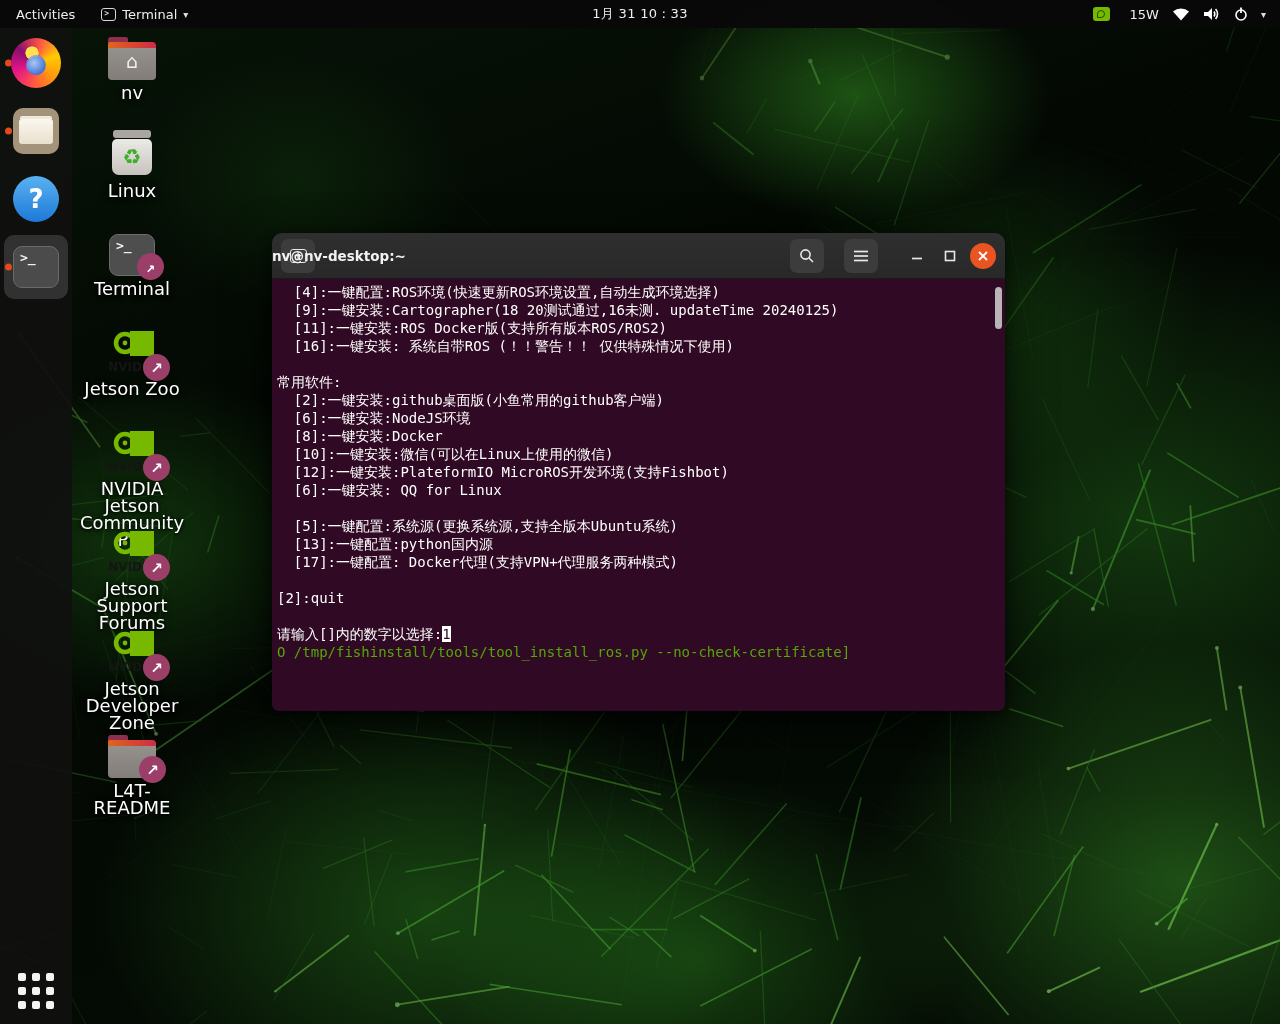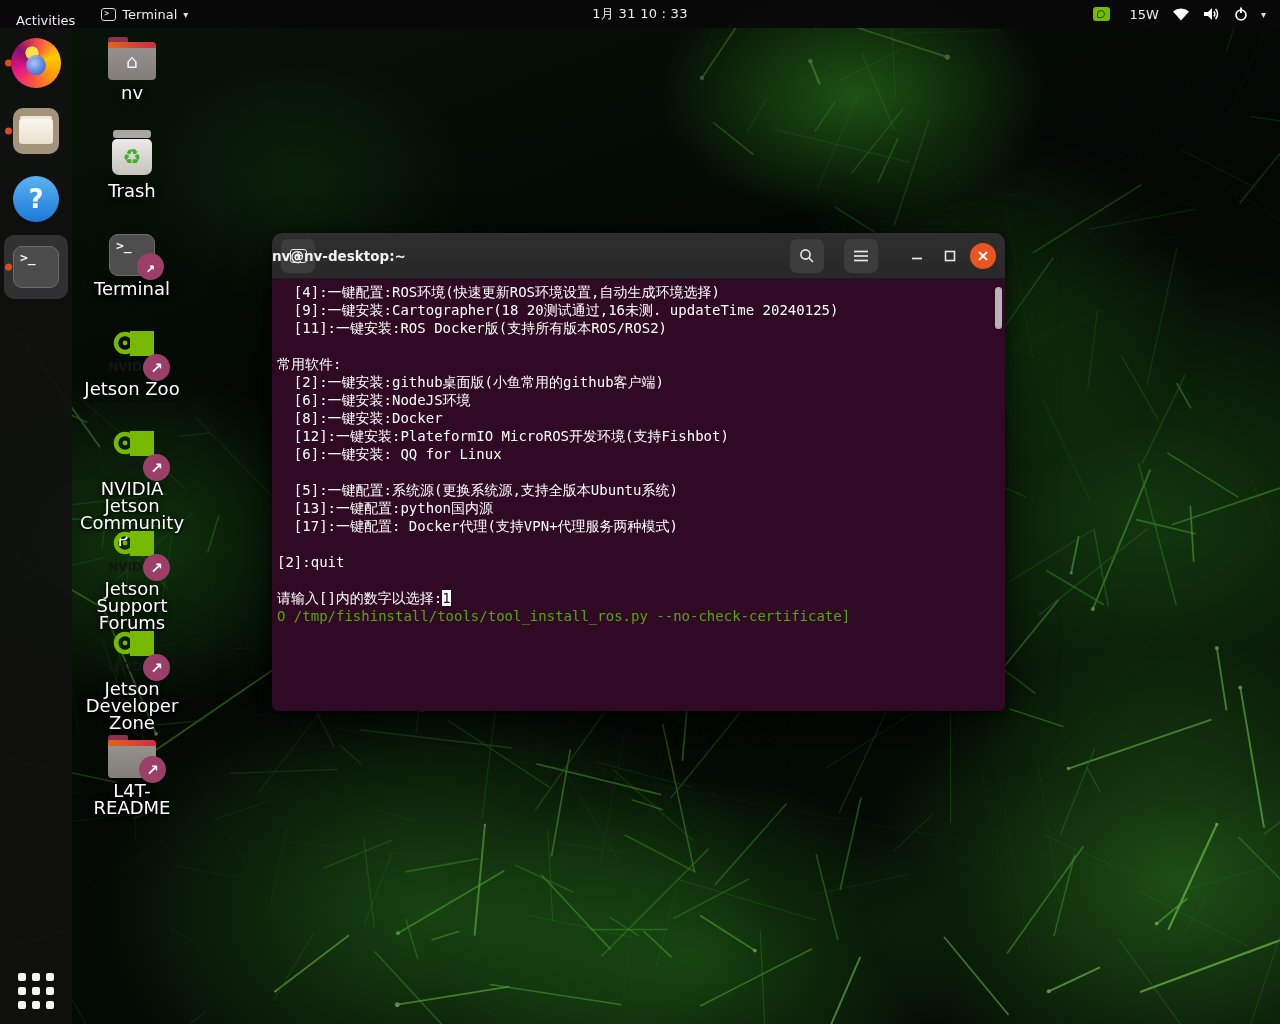--- a/index.html
+++ b/index.html
@@ -20,21 +20,21 @@
       radial-gradient(240px 180px at 300px 180px, rgba(40,130,30,.16), rgba(0,0,0,0) 70%),
       linear-gradient(160deg, rgba(8,22,8,.9) 0%, rgba(3,8,3,.6) 35%, rgba(6,18,6,.4) 100%);
   }
   #plexus { position:absolute; inset:0; }
 
   
   .top-bar { position:absolute; left:0; top:0; width:1280px; height:28px; z-index:40;
     background:rgba(8,8,8,.96); color:#eee; display:flex; align-items:center;
     font-size:13px; }
   .tb-left { display:flex; align-items:center; height:100%; }
-  .tb-activities { padding:0 16px; height:100%; display:flex; align-items:flex-end; cursor:default; }
+  .tb-activities { padding:0 16px; height:100%; display:flex; align-items:center; cursor:default; }
   .tb-appmenu { display:flex; align-items:center; gap:6px; padding:0 10px; height:100%; }
   .mini-term { width:15px; height:13px; border:1.5px solid #d8d8d8; border-radius:3px;
     color:#d8d8d8; font:bold 8px/10px "DejaVu Sans Mono",monospace; padding-left:2px; }
   .caret { font-size:10px; color:#ddd; }
   .tb-clock { position:absolute; left:50%; top:0; transform:translateX(-50%); height:28px;
     display:flex; align-items:center; font-weight:500; letter-spacing:.3px; }
   .tb-right { margin-left:auto; display:flex; align-items:center; gap:13px; padding-right:14px; height:100%; }
   .nv-chip { width:17px; height:14px; background:#76b900; border-radius:3px;
     display:flex; align-items:center; justify-content:center; }
   .nv-eye { width:8px; height:8px; border:1.6px solid #234f00; border-radius:50% 50% 50% 0; }
@@ -514,21 +514,21 @@
   <div class="desk-label">nv</div>
 </div>
 
 <div class="desk-icon" style="top:130px;">
   <div class="art trash-art">
     <div class="trash-lid"></div>
     <div class="trash-body">
         <span class="recycle">♻</span>
       </div>
   </div>
-  <div class="desk-label">Trash</div>
+  <div class="desk-label">Linux</div>
 </div>
 
 <div class="desk-icon" style="top:234px;">
   <div class="art tlink-art">&gt;_
     <span class="badge">↗</span>
   </div>
   <div class="desk-label">Terminal</div>
 </div>
 
 <div class="desk-icon" style="top:330px;">
@@ -627,25 +627,27 @@
             <line x1="2" y1="2" x2="10" y2="10" stroke="#fff" stroke-width="1.9"></line>
             <line x1="10" y1="2" x2="2" y2="10" stroke="#fff" stroke-width="1.9"></line>
           </svg>
       </div>
     </div>
   </div>
   <div class="term-body">
     <div class="term-line">  [4]:一键配置:ROS环境(快速更新ROS环境设置,自动生成环境选择)</div>
     <div class="term-line">  [9]:一键安装:Cartographer(18 20测试通过,16未测. updateTime 20240125)</div>
     <div class="term-line">  [11]:一键安装:ROS Docker版(支持所有版本ROS/ROS2)</div>
+    <div class="term-line">  [16]:一键安装: 系统自带ROS (！！警告！！ 仅供特殊情况下使用)</div>
     <div class="term-line"></div>
     <div class="term-line">常用软件:</div>
     <div class="term-line">  [2]:一键安装:github桌面版(小鱼常用的github客户端)</div>
     <div class="term-line">  [6]:一键安装:NodeJS环境</div>
     <div class="term-line">  [8]:一键安装:Docker</div>
+    <div class="term-line">  [10]:一键安装:微信(可以在Linux上使用的微信)</div>
     <div class="term-line">  [12]:一键安装:PlateformIO MicroROS开发环境(支持Fishbot)</div>
     <div class="term-line">  [6]:一键安装: QQ for Linux</div>
     <div class="term-line"></div>
     <div class="term-line">  [5]:一键配置:系统源(更换系统源,支持全版本Ubuntu系统)</div>
     <div class="term-line">  [13]:一键配置:python国内源</div>
     <div class="term-line">  [17]:一键配置: Docker代理(支持VPN+代理服务两种模式)</div>
     <div class="term-line"></div>
     <div class="term-line">[2]:quit</div>
     <div class="term-line"></div>
     <div class="term-line"><span>请输入[]内的数字以选择:</span><span class="cursor-block">1</span></div>

